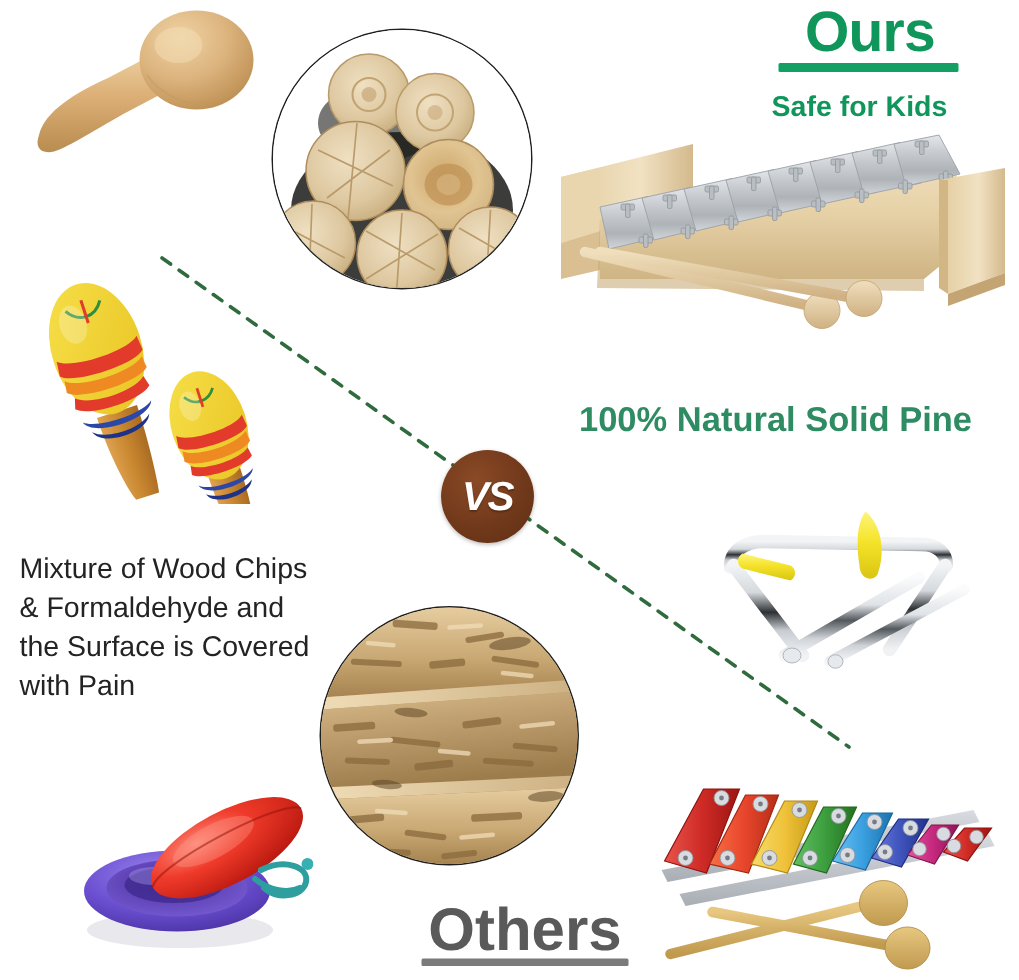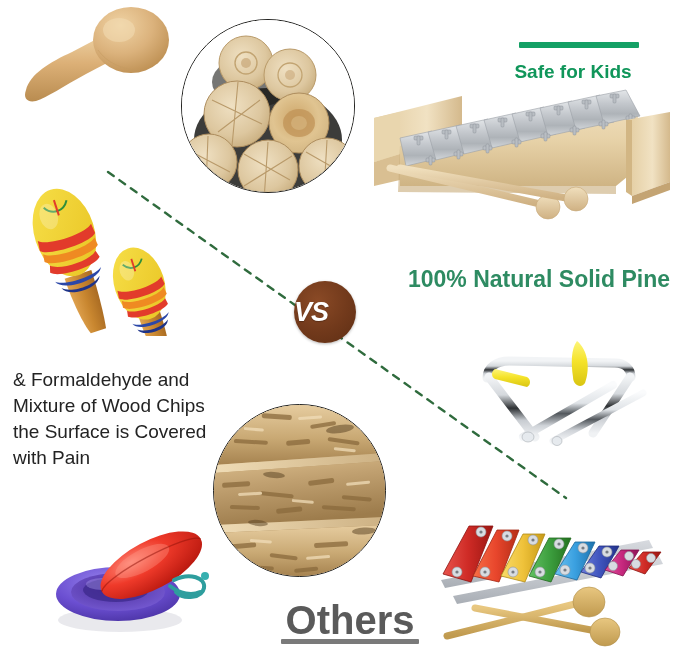--- a/index.html
+++ b/index.html
@@ -9,35 +9,35 @@
 
   
   .divider{position:absolute;left:0;top:0;width:679px;height:653px;pointer-events:none;}
 
   
   .ours-title{position:absolute;left:510px;top:2px;width:140px;text-align:center;
     font-size:38px;font-weight:bold;color:#10965a;letter-spacing:-.5px;line-height:40px;}
   .ours-rule{position:absolute;left:519px;top:42px;width:120px;height:6px;background:#14a065;border-radius:1px;}
   .ours-sub{position:absolute;left:470px;top:55px;width:206px;text-align:center;
     font-size:19px;font-weight:bold;color:#10965a;line-height:34px;}
-  .pine-text{position:absolute;left:386px;top:264px;width:284px;text-align:right;
+  .pine-text{position:absolute;left:386px;top:264px;width:284px;text-align:left;
     font-size:23px;font-weight:bold;color:#2e8b62;line-height:30px;}
 
   .others-title{position:absolute;left:275px;top:601px;width:150px;text-align:center;
     font-size:40px;font-weight:bold;color:#5a5a5a;line-height:38px;}
   .others-rule{position:absolute;left:281px;top:639px;width:138px;height:5px;background:#7a7a7a;border-radius:1px;}
 
   .bad-text{position:absolute;left:13px;top:367px;width:240px;
     font-size:19px;font-weight:normal;color:#232323;line-height:26px;}
   .bad-text div{white-space:nowrap;}
 
   
-  .vs-badge{position:absolute;left:294px;top:281px;width:62px;height:62px;border-radius:50%;
+  .vs-badge{position:absolute;left:294px;top:300px;width:62px;height:62px;border-radius:50%;
     background:radial-gradient(circle at 38% 32%,#8a4a26 0%,#71391b 55%,#5e2e14 100%);
-    display:flex;align-items:center;justify-content:flex-start;
+    display:flex;align-items:center;justify-content:center;
     box-shadow:0 1px 3px rgba(0,0,0,.28);}
   .vs-badge span{color:#fff;font-size:27px;font-weight:bold;font-style:italic;letter-spacing:-1px;
     text-shadow:0 1px 1px rgba(0,0,0,.25);}
 
   
   .photo{position:absolute;}
 
   
   .circ{border-radius:50%;overflow:hidden;border:1.6px solid #20201e;}
 
@@ -488,27 +488,28 @@
     </g>
 
     <g>
       <path d="M22,124 L150,92" stroke="url(#xmal)" stroke-width="7" stroke-linecap="round"></path>
       <ellipse cx="164" cy="90" rx="16" ry="15" fill="url(#xmal)" stroke="#b08f49" stroke-width=".6"></ellipse>
       <path d="M50,96 L166,118" stroke="url(#xmal)" stroke-width="7" stroke-linecap="round"></path>
       <ellipse cx="180" cy="120" rx="15" ry="14" fill="url(#xmal)" stroke="#b08f49" stroke-width=".6"></ellipse>
     </g>
   </svg>
 
+  <div class="ours-title">Ours</div>
   <div class="ours-rule"></div>
   <div class="ours-sub">Safe for Kids</div>
   <div class="pine-text">100% Natural Solid Pine</div>
 
   <div class="bad-text">
+    <div>Mixture of Wood Chips</div>
     <div>&amp; Formaldehyde and</div>
-    <div>Mixture of Wood Chips</div>
     <div>the Surface is Covered</div>
     <div>with Pain</div>
   </div>
   <div class="others-title">Others</div>
   <div class="others-rule"></div>
 
   <div class="vs-badge">
     <span>VS</span>
   </div>
 

